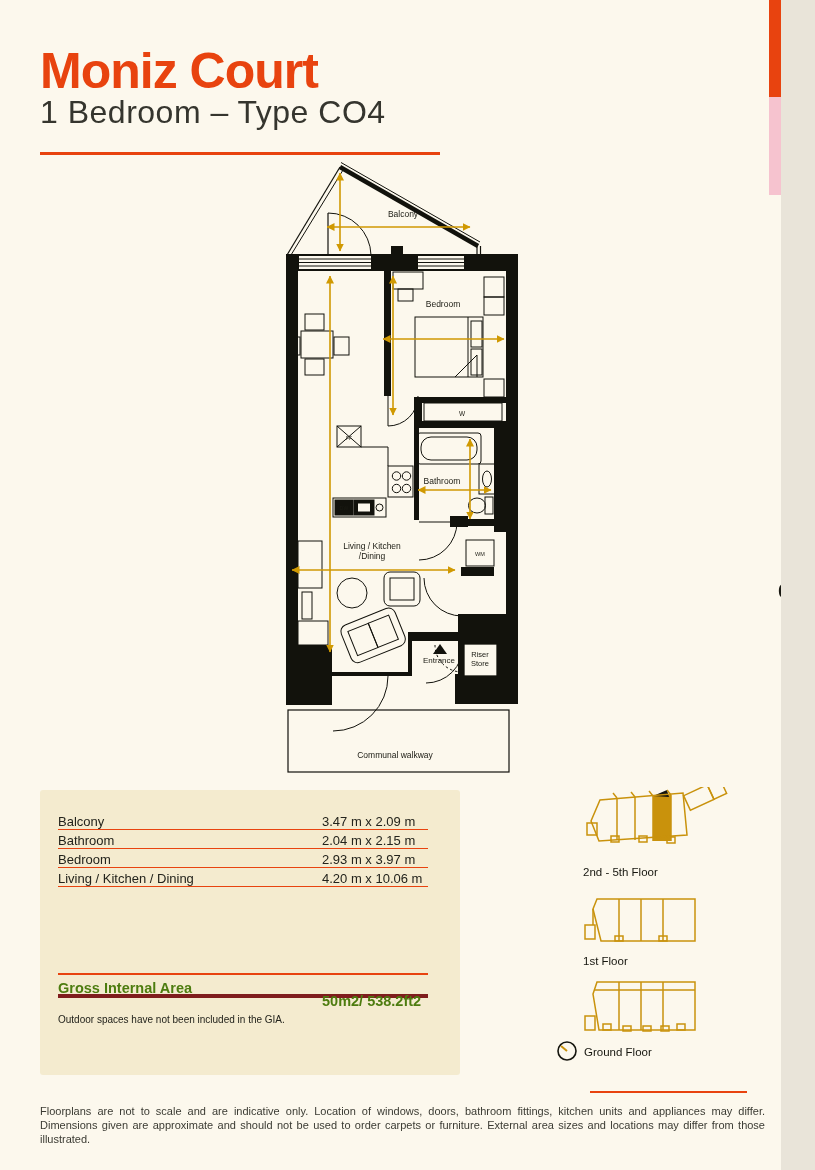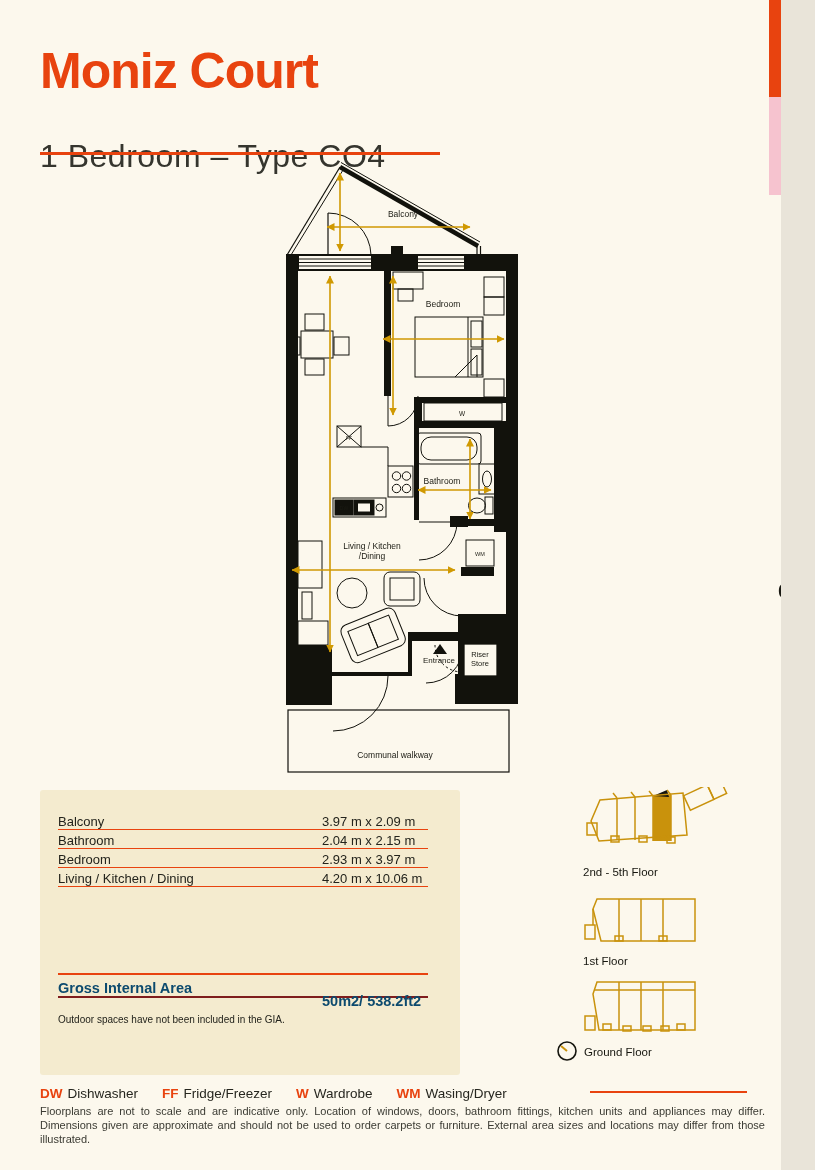--- a/index.html
+++ b/index.html
@@ -6,41 +6,41 @@
   body { background:#e9e4d9; }
   .page {
     position:relative; width:781px; height:1170px;
     background:#fcf8ed; overflow:hidden;
     font-family:"Liberation Sans", sans-serif; color:#1d1d16;
   }
   .abs { position:absolute; }
 
   
   .title { left:40px; top:42px; font-size:50px; font-weight:bold; letter-spacing:-1px; color:#e8430f; }
-  .subtitle { left:40px; top:94px; font-size:32px; font-weight:normal; letter-spacing:0.5px; color:#35352e;margin-top:44px; }
+  .subtitle { left:40px; top:94px; font-size:32px; font-weight:normal; letter-spacing:0.5px; color:#35352e; }
   .apartments { left:40px; top:131px; font-size:15.5px; font-weight:bold; letter-spacing:0.2px; color:#191912; }
   .header-rule { left:40px; top:152px; width:400px; height:2.5px; background:#e8430f; }
 
   
   .block-orange { left:769px; top:0; width:46px; height:97px; background:#e8430f; }
   .block-pink   { left:769px; top:97px; width:46px; height:98px; background:#f6c3cf; }
 
   
   .page-label { left:823px; top:570px; font-size:8px; font-weight:normal; letter-spacing:0.5px; color:#e8430f;margin-left:45px; }
   .page-num   { left:778px; top:579px; font-size:21px; font-weight:bold; color:#191912; }
 
   
   .plan { left:270px; top:160px; }
 
   
   .dims { left:40px; top:790px; width:420px; height:285px; background:#f4ebcf; border-radius:3px; }
   .dim-row { position:absolute; left:18px; width:370px; height:19px; border-bottom:1.5px solid #e8430f; font-size:13px; color:#23231c; }
   .dim-row .val { position:absolute; left:264px; top:3px; }
   .dim-row .nm  { position:absolute; left:0; top:3px; }
-  .gia { position:absolute; left:18px; top:183px; width:370px; border-top:2px solid #e8430f; border-bottom:2px solid #7f1d1d; height:25px; font-size:14.5px; font-weight:bold; color:#0c4a6e; }
+  .gia { position:absolute; left:18px; top:183px; width:370px; border-top:2px solid #e8430f; border-bottom:4px solid #7f1d1d; height:25px; font-size:14.5px; font-weight:bold; color:#4d7c0f; }
   .gia .nm { position:absolute; left:0; top:5px; }
   .gia .val { position:absolute; left:264px; top:18px; }
   .gia-note { position:absolute; left:18px; top:224px; font-size:10px; color:#23231c; }
 
   
   .loc-label { font-size:11.5px; color:#16160f; }
 
   
   .legend { left:40px; top:1086px; display:flex; gap:24px; font-size:13.5px; color:#26261f; }
   .legend b { color:#e8430f; margin-right:5px; }
@@ -216,21 +216,21 @@
     <text x="395" y="758" font-size="8.5" text-anchor="middle">Communal walkway</text>
     <text x="462" y="416" font-size="6.5" text-anchor="middle">W</text>
     <text x="480" y="556" font-size="5.5" text-anchor="middle">WM</text>
     <text x="349" y="439.5" font-size="5" text-anchor="middle">FF</text>
     <text x="344" y="510" font-size="5" text-anchor="middle" fill="#fcf8ed">DW</text>
   </svg>
 
   <div class="abs dims">
     <div class="dim-row" style="top:21px">
       <span class="nm">Balcony</span>
-      <span class="val">3.97 m x 2.09 m</span>
+      <span class="val">3.47 m x 2.09 m</span>
     </div>
     <div class="dim-row" style="top:40px">
       <span class="nm">Bathroom</span>
       <span class="val">2.04 m x 2.15 m</span>
     </div>
     <div class="dim-row" style="top:59px">
       <span class="nm">Bedroom</span>
       <span class="val">2.93 m x 3.97 m</span>
     </div>
     <div class="dim-row" style="top:78px">
@@ -291,23 +291,17 @@
       <rect x="78" y="48" width="8" height="5"></rect>
       <rect x="94" y="46" width="8" height="6"></rect>
     <rect x="2" y="38" width="10" height="14"></rect>
   </svg>
   <svg class="abs" style="left:556px; top:1040px" width="22" height="22" viewBox="0 0 22 22" fill="none">
     <circle cx="11" cy="11" r="9" stroke="#15150e" stroke-width="1.6"></circle>
     <line x1="5" y1="6" x2="11" y2="11" stroke="#c9920c" stroke-width="2"></line>
   </svg>
   <div class="abs loc-label" style="left:584px; top:1046px">Ground Floor</div>
 
-  <div class="abs legend">
-    <span><b>DW</b><span>Dishwasher</span></span>
-    <span><b>FF</b><span>Fridge/Freezer</span></span>
-    <span><b>W</b><span>Wardrobe</span></span>
-    <span><b>WM</b><span>Wasing/Dryer</span></span>
-  </div>
   <div class="abs legend-rule"></div>
 
   <div class="abs disclaimer">Floorplans are not to scale and are indicative only. Location of windows, doors, bathroom fittings, kitchen units and appliances may differ. Dimensions given are approximate and should not be used to order carpets or furniture. External area sizes and locations may differ from those illustrated.</div>
 
 </div>
 
 </body></html>

